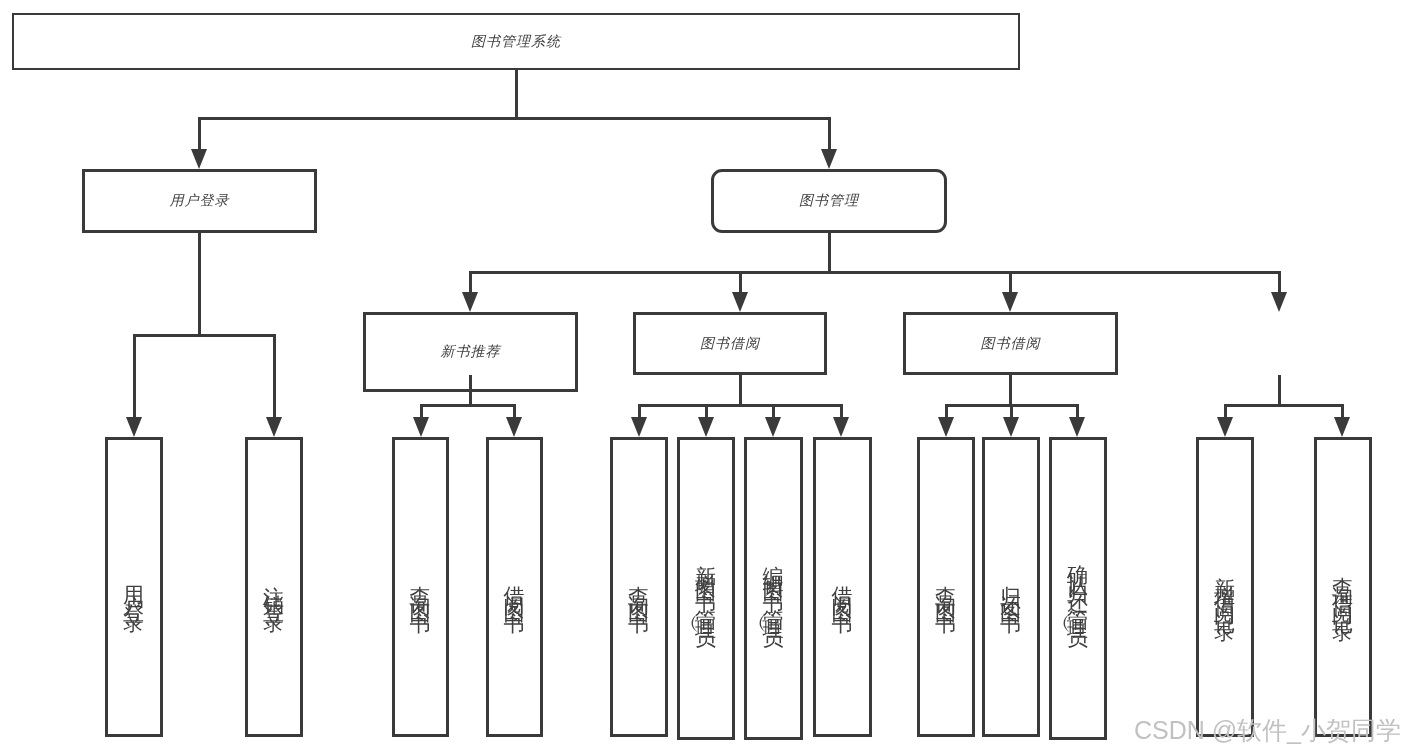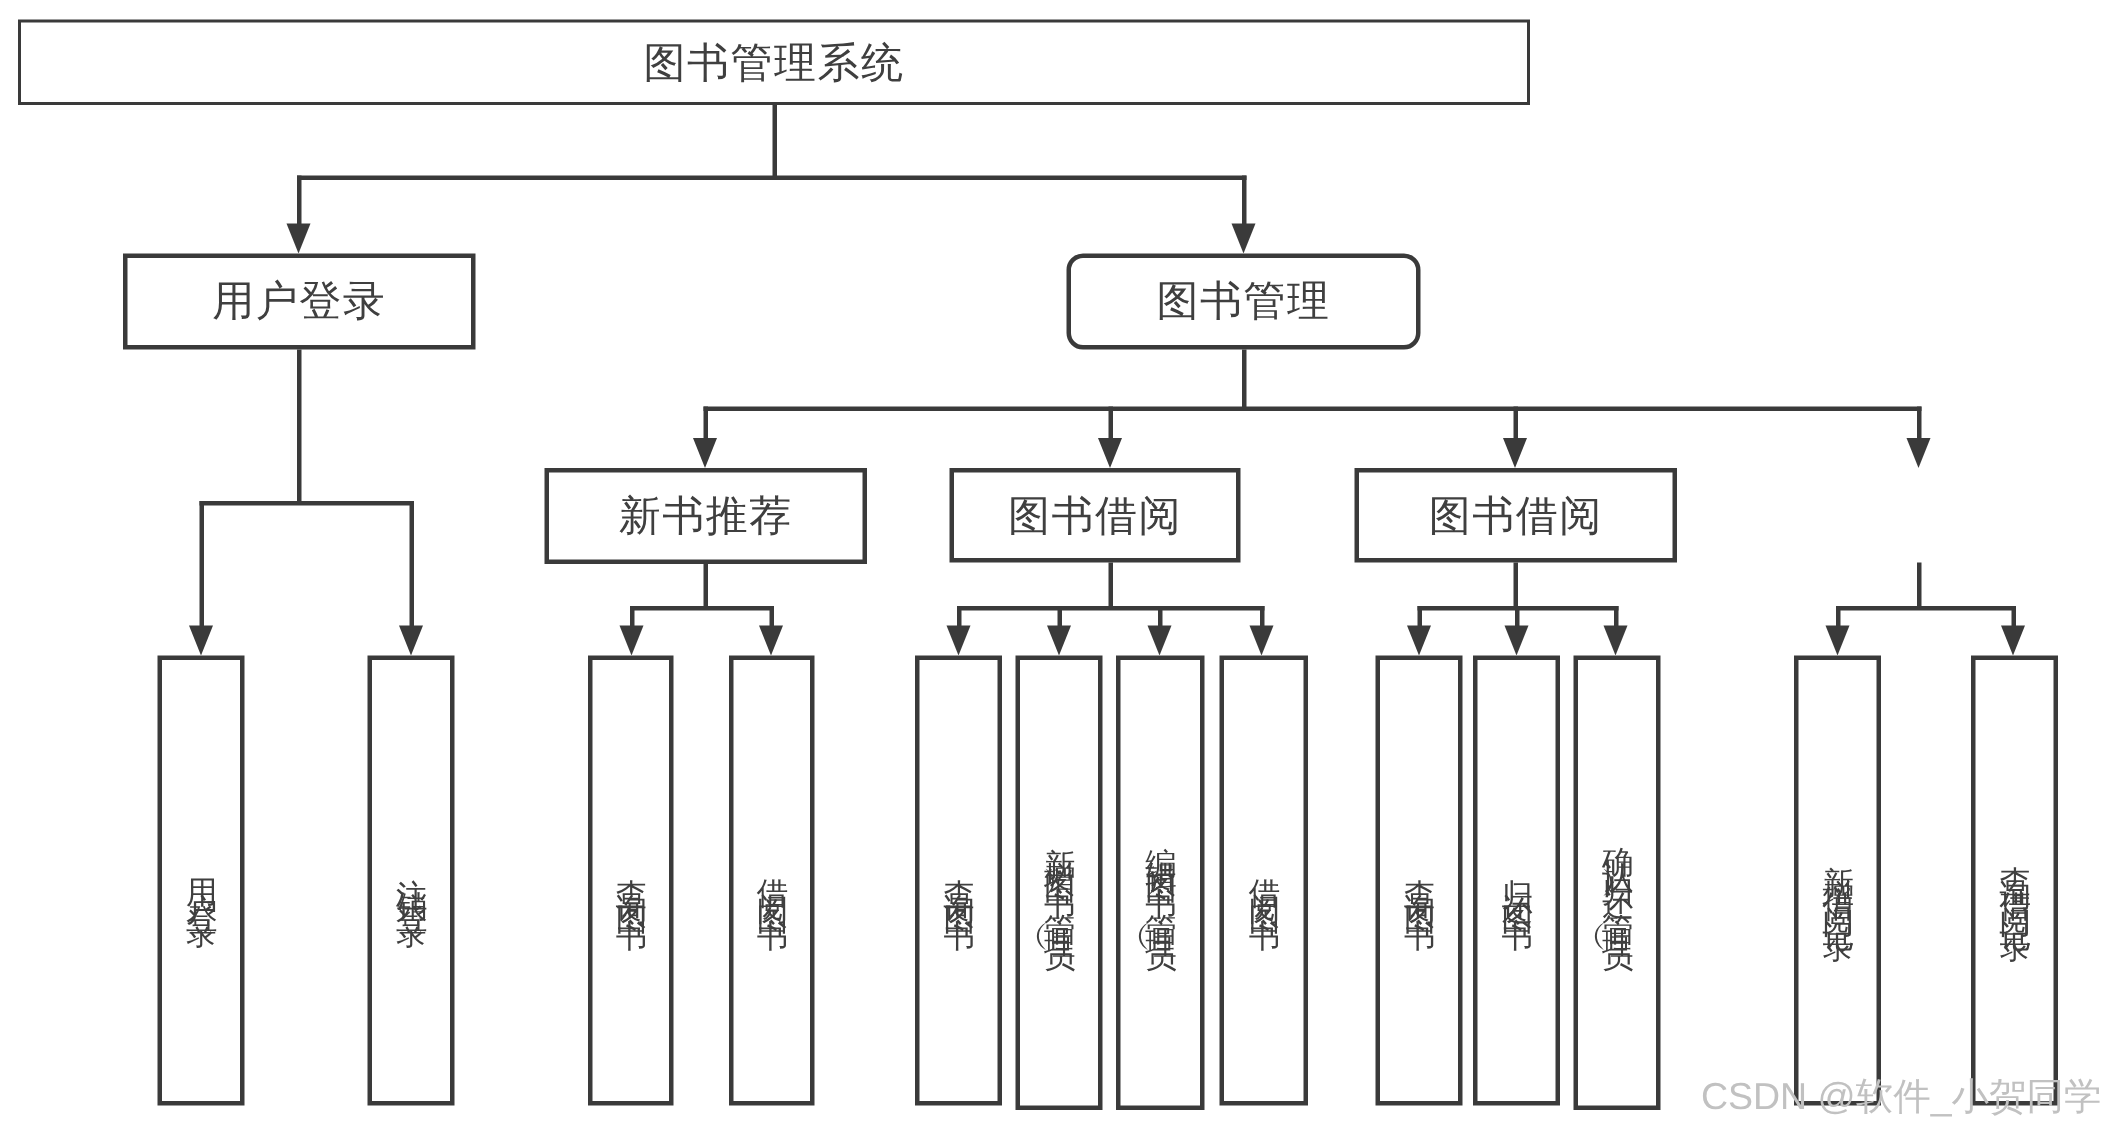--- a/index.html
+++ b/index.html
@@ -16,21 +16,21 @@
     position:absolute;
     box-sizing:border-box;
     border:3px solid var(--line-color);
     background:#fff;
     display:flex;
     align-items:center;
     justify-content:center;
     text-align:center;
   }
   .box.root{border-width:2px;}
-  .hlabel{font-size:28px;letter-spacing:1px;white-space:nowrap;}
+  .hlabel{font-size:14px;letter-spacing:1px;white-space:nowrap;font-style:italic;}
   .vlabel{
     writing-mode:vertical-lr;
     text-orientation:upright;
     font-size:21px;
     letter-spacing:9px;
     line-height:1.1;
   }
   .vlabel .rot{display:inline-block;transform:rotate(90deg);}
 
   .hline,.vline{position:absolute;background:var(--line-color);}
@@ -89,21 +89,21 @@
   <div class="hline" style="left:469px;top:271px;width:812px;"></div>
   <div class="vline" style="left:469px;top:271px;height:24px;"></div>
   <div class="arrow" style="left:462px;top:292px;"></div>
   <div class="vline" style="left:739px;top:271px;height:24px;"></div>
   <div class="arrow" style="left:732px;top:292px;"></div>
   <div class="vline" style="left:1009px;top:271px;height:24px;"></div>
   <div class="arrow" style="left:1002px;top:292px;"></div>
   <div class="vline" style="left:1278px;top:271px;height:24px;"></div>
   <div class="arrow" style="left:1271px;top:292px;"></div>
 
-  <div class="box" style="left:363px;top:312px;width:215px;height:64px;">
+  <div class="box" style="left:363px;top:312px;width:215px;height:80px;">
     <span class="hlabel">新书推荐</span>
   </div>
   <div class="box" style="left:633px;top:312px;width:194px;height:63px;">
     <span class="hlabel">图书借阅</span>
   </div>
   <div class="box" style="left:903px;top:312px;width:215px;height:63px;">
     <span class="hlabel">图书借阅</span>
   </div>
 
   <div class="vline" style="left:469px;top:375px;height:31px;"></div>

